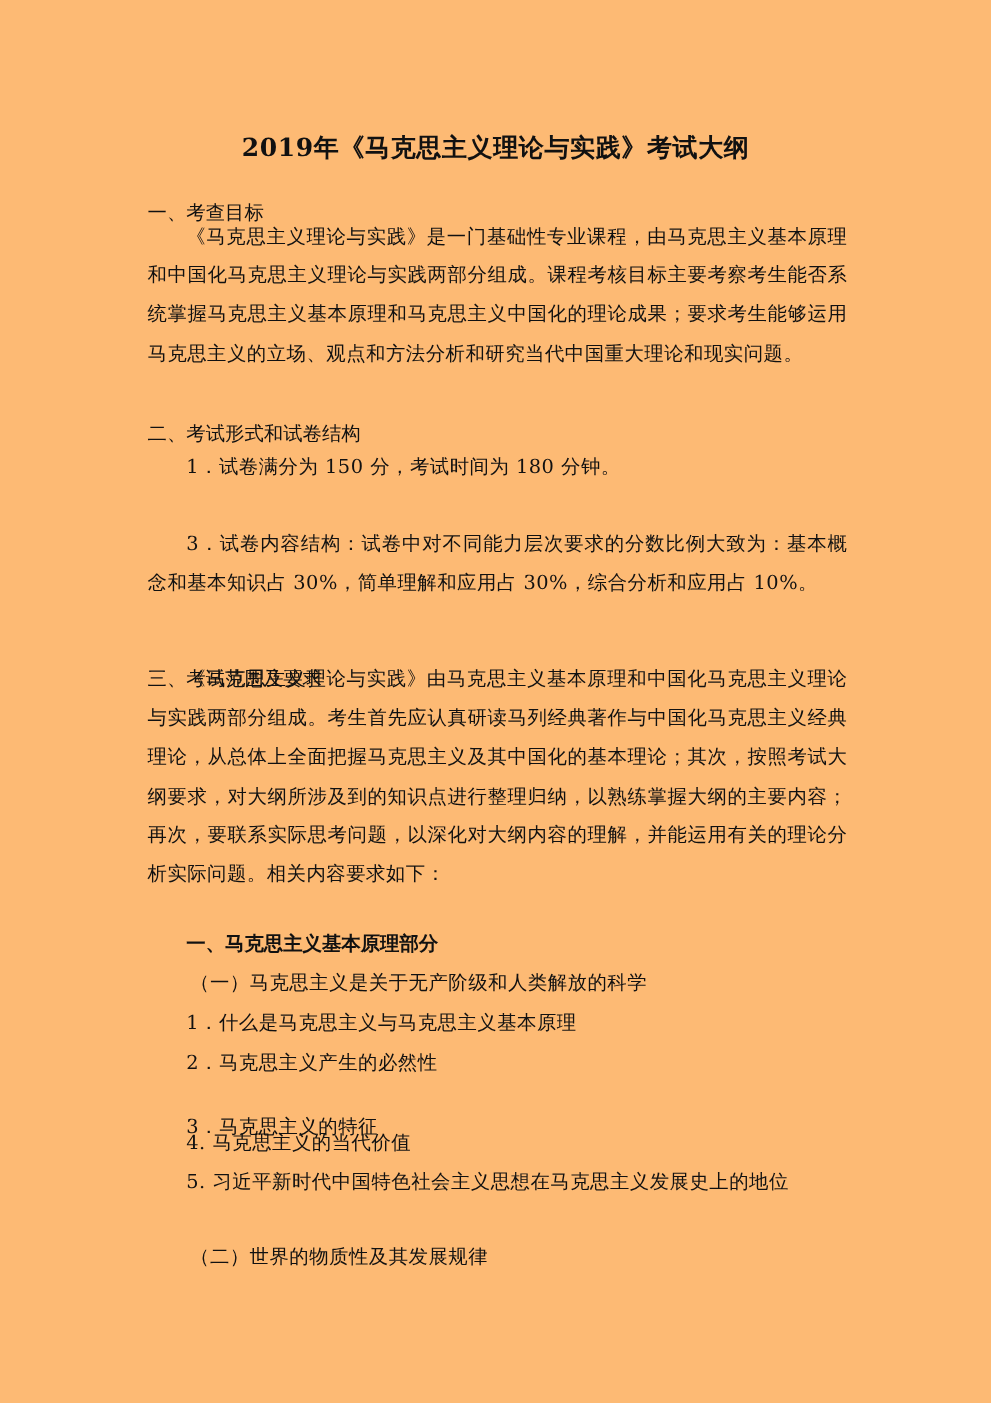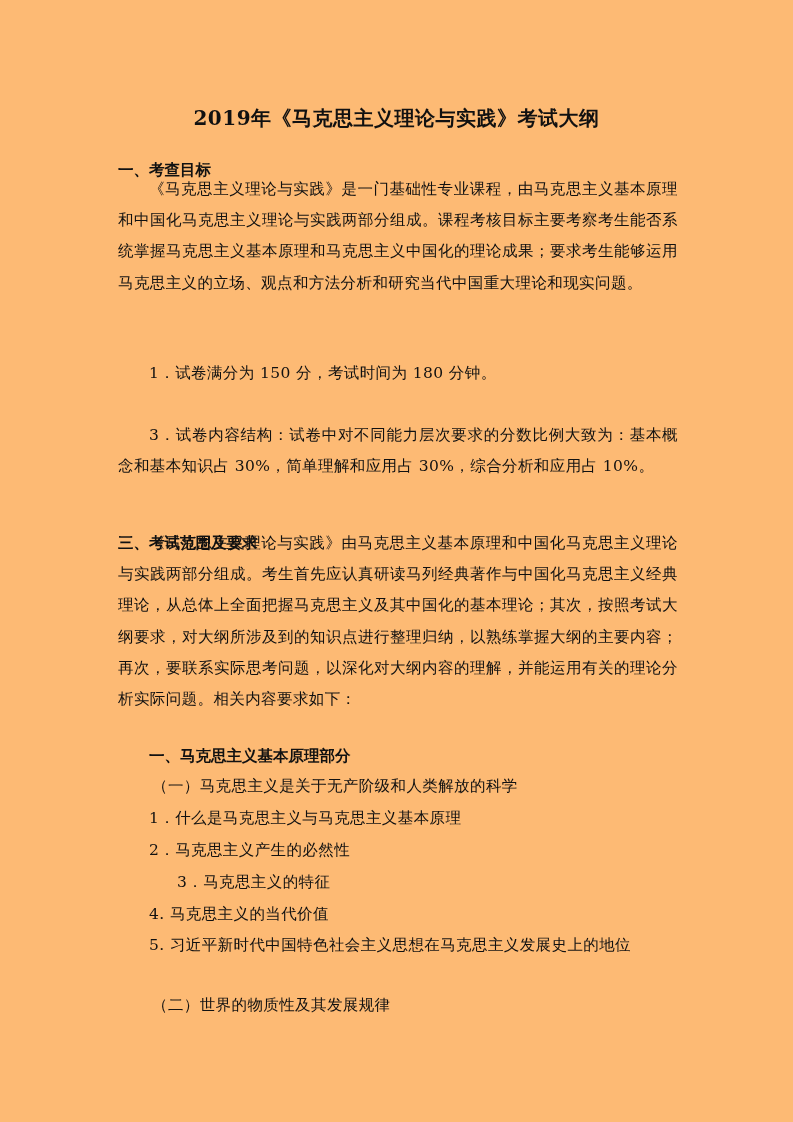--- a/index.html
+++ b/index.html
@@ -29,21 +29,21 @@
       text-align: center;
       font-size: 20px;
       font-weight: bold;
       letter-spacing: 0.5px;
       line-height: 28px;
     }
     .h1 {
       position: absolute;
       left: 118px;
       font-size: 15.5px;
-      font-weight: bold;
+      font-weight: normal;
       line-height: 22px;
       font-family: "DejaVu Sans", "Liberation Sans", sans-serif;
     }
     .para {
       position: absolute;
       left: 118px;
       width: 560px;
       font-size: 15.5px;
       line-height: 31.2px;
       text-align: justify;
@@ -70,29 +70,30 @@
 </head>
 <body>
 
 <div class="page">
 
   <div class="title">2019年《马克思主义理论与实践》考试大纲</div>
 
   <div class="h1" style="top:159px;">一、考查目标</div>
   <div class="para" style="top:174px;">《马克思主义理论与实践》是一门基础性专业课程，由马克思主义基本原理和中国化马克思主义理论与实践两部分组成。课程考核目标主要考察考生能否系统掌握马克思主义基本原理和马克思主义中国化的理论成果；要求考生能够运用马克思主义的立场、观点和方法分析和研究当代中国重大理论和现实问题。</div>
 
+  <div class="h1" style="top:336px;">二、考试形式和试卷结构</div>
   <div class="line indent1" style="top:362px;">1．试卷满分为 150 分，考试时间为 180 分钟。</div>
   <div class="para" style="top:420px;">3．试卷内容结构：试卷中对不同能力层次要求的分数比例大致为：基本概念和基本知识占 30%，简单理解和应用占 30%，综合分析和应用占 10%。</div>
 
   <div class="h1" style="top:512px;margin-top:20px;">三、考试范围及要求</div>
   <div class="para" style="top:528px;">《马克思主义理论与实践》由马克思主义基本原理和中国化马克思主义理论与实践两部分组成。考生首先应认真研读马列经典著作与中国化马克思主义经典理论，从总体上全面把握马克思主义及其中国化的基本理论；其次，按照考试大纲要求，对大纲所涉及到的知识点进行整理归纳，以熟练掌握大纲的主要内容；再次，要联系实际思考问题，以深化对大纲内容的理解，并能运用有关的理论分析实际问题。相关内容要求如下：</div>
 
   <div class="subhead" style="top:745px;">一、马克思主义基本原理部分</div>
   <div class="line" style="left:152px; top:775px;">（一）马克思主义是关于无产阶级和人类解放的科学</div>
   <div class="line indent1" style="top:807px;">1．什么是马克思主义与马克思主义基本原理</div>
   <div class="line indent1" style="top:839px;">2．马克思主义产生的必然性</div>
-  <div class="line indent1" style="top:871px;margin-left:28px;">3．马克思主义的特征</div>
+  <div class="line indent1" style="top:890px;">3．马克思主义的特征</div>
   <div class="line indent1" style="top:903px;">4. 马克思主义的当代价值</div>
   <div class="line indent1" style="top:934px;">5. 习近平新时代中国特色社会主义思想在马克思主义发展史上的地位</div>
 
   <div class="line" style="left:152px; top:994px;">（二）世界的物质性及其发展规律</div>
 
 </div>
 
 </body></html>

